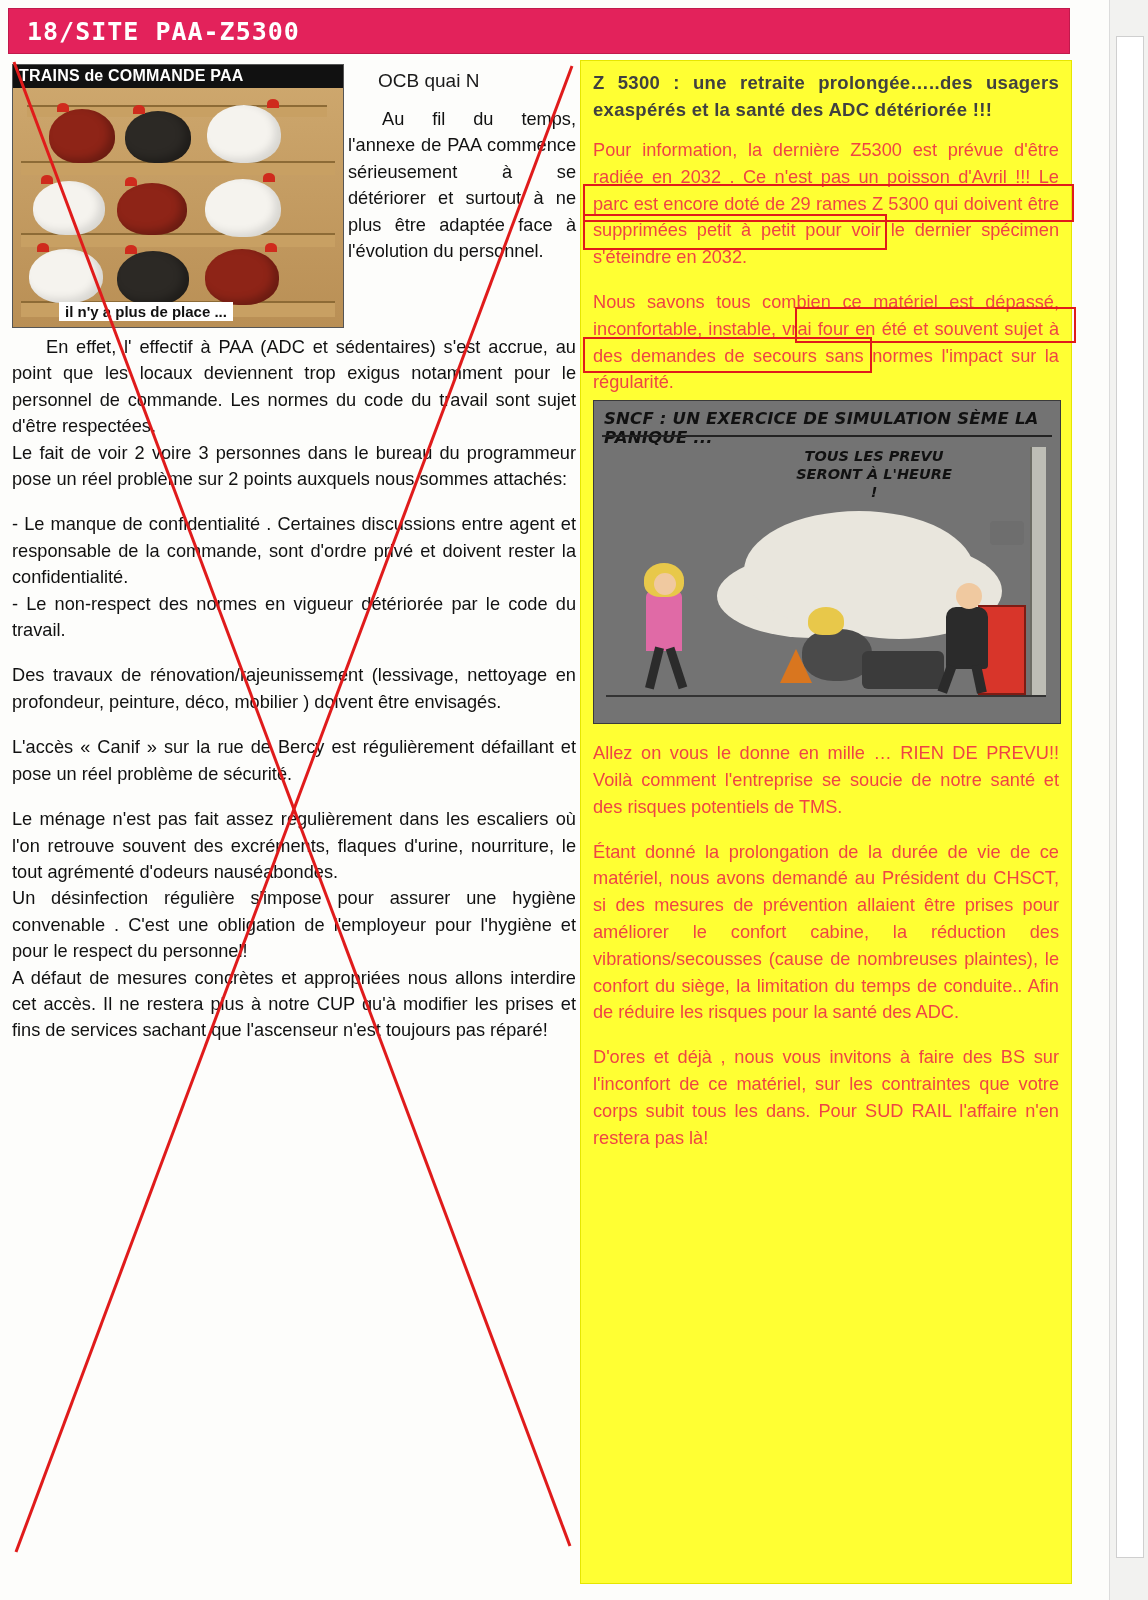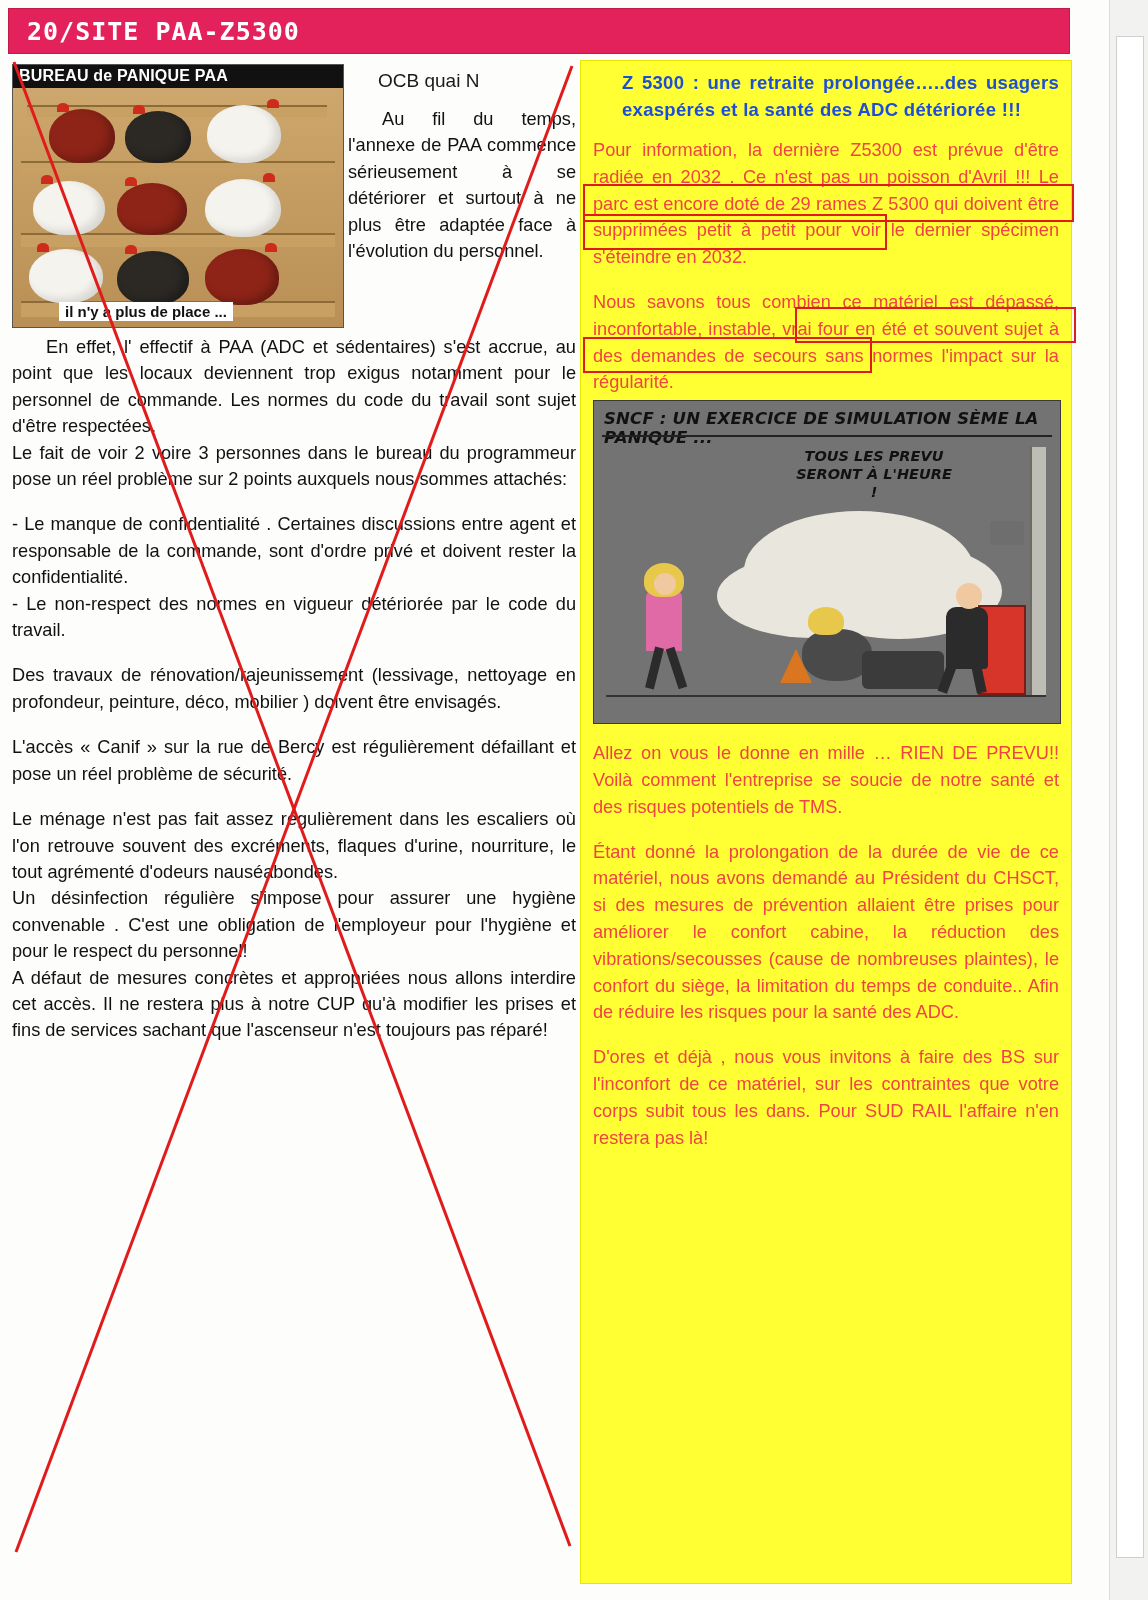--- a/index.html
+++ b/index.html
@@ -145,23 +145,22 @@
     background: #ffff33;
     border: 1px solid #e6e600;
     box-sizing: border-box;
     padding: 8px 12px 0 12px;
   }
   .right-title {
     font-size: 18.5px;
     font-weight: bold;
     line-height: 27px;
     text-align: justify;
-    color: #1d4ed8;
+    color: #404040;
     letter-spacing: .3px;
-    margin-left: 29px;
   }
   .right-body {
     font-size: 18.2px;
     line-height: 26.8px;
     text-align: justify;
     color: #ef4444;
     margin-top: 14px;
   }
   .right-body p { margin: 0 0 18px 0; }
   .right-body p:last-child { margin-bottom: 0; }
@@ -265,21 +264,21 @@
 </head>
 <body>
 
 <div class="page">
 
   <div class="scan-edge">
     <div class="scan-edge-inner"></div>
   </div>
 
   <div class="header-band">
-    <div class="header-title">20/SITE PAA-Z5300</div>
+    <div class="header-title">18/SITE PAA-Z5300</div>
   </div>
 
   <div class="left-col">
 
     <div class="photo">
 
       <div class="shelf" style="left:8px; top:96px; width:314px; height:12px;"></div>
       <div class="shelf" style="left:8px; top:168px; width:314px; height:12px;"></div>
       <div class="shelf" style="left:8px; top:236px; width:314px; height:14px;"></div>
       <div class="shelf" style="left:14px; top:40px; width:300px; height:10px;"></div>
@@ -298,21 +297,21 @@
       <div class="hen white" style="left:192px; top:114px; width:76px; height:58px;"></div>
       <div class="comb" style="left:250px; top:108px;"></div>
 
       <div class="hen white" style="left:16px;  top:184px; width:74px; height:54px;"></div>
       <div class="comb" style="left:24px;  top:178px;"></div>
       <div class="hen dark" style="left:104px; top:186px; width:72px; height:54px;"></div>
       <div class="comb" style="left:112px; top:180px;"></div>
       <div class="hen red" style="left:192px; top:184px; width:74px; height:56px;"></div>
       <div class="comb" style="left:252px; top:178px;"></div>
 
-      <div class="photo-caption-top">BUREAU de PANIQUE PAA</div>
+      <div class="photo-caption-top">TRAINS de COMMANDE PAA</div>
       <div class="photo-caption-bottom">il n'y a plus de place ...</div>
     </div>
 
     <div class="ocb-label">OCB quai N</div>
 
     <div class="col-text narrow-text">
       <p class="indent">Au fil du temps, l'annexe de PAA commence sérieusement à se détériorer et surtout à ne plus être adaptée face à l'évolution du personnel.</p>
     </div>
 
     <div class="col-text wide-text">

